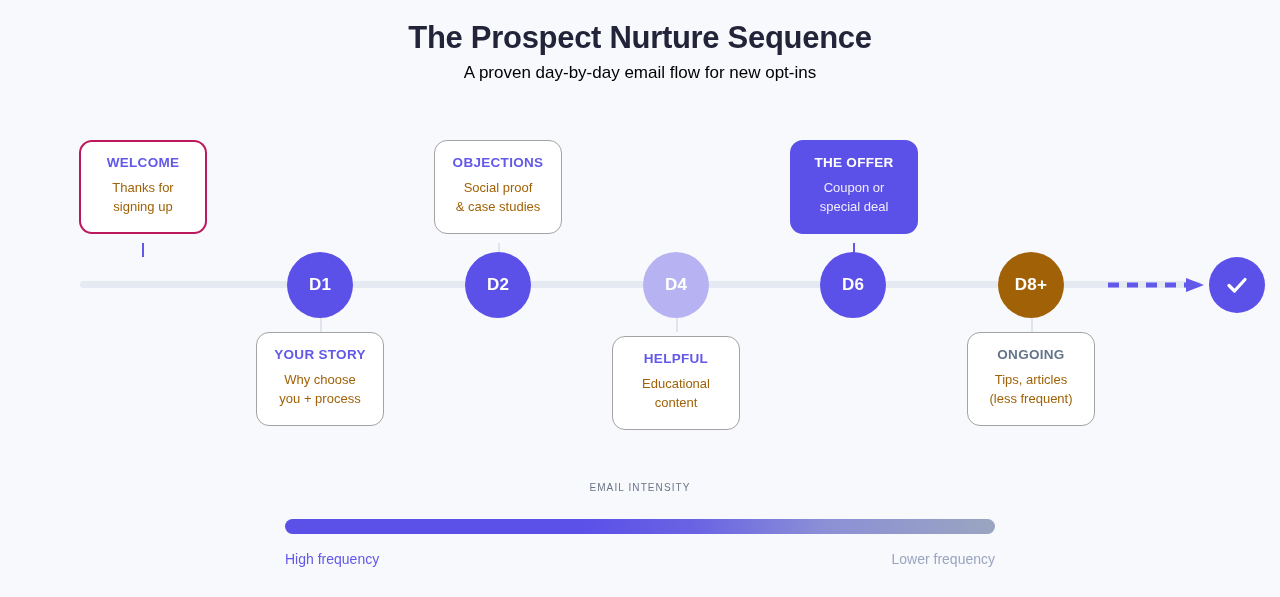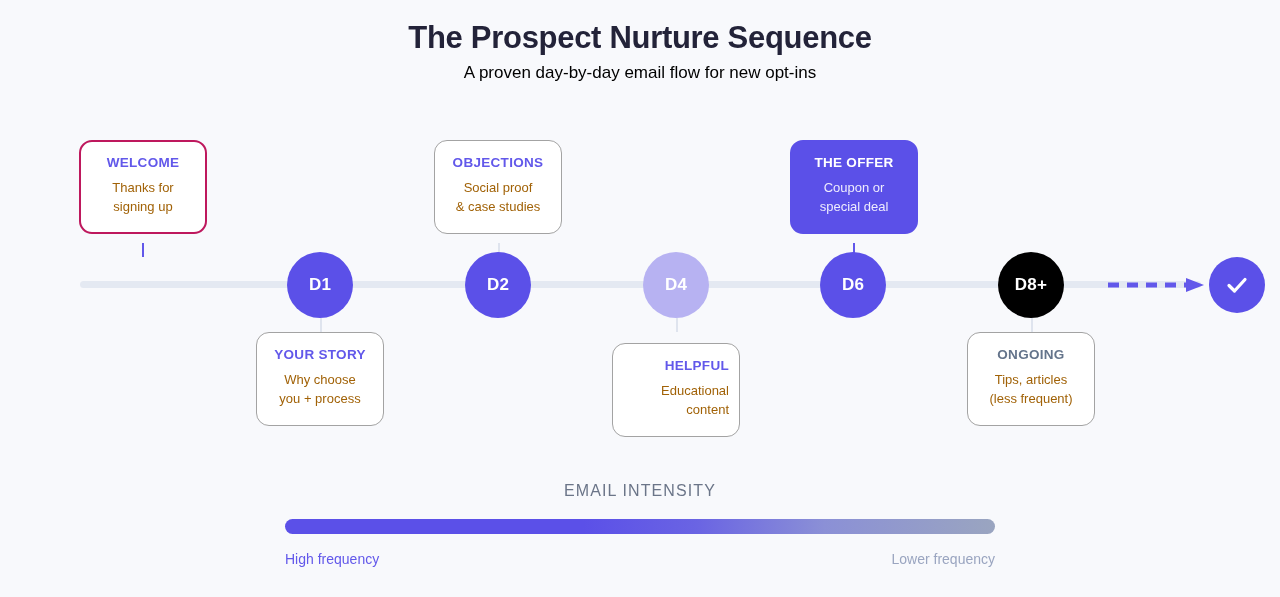--- a/index.html
+++ b/index.html
@@ -49,21 +49,21 @@
     width:66px; height:66px;
     border-radius:50%;
     display:flex; align-items:center; justify-content:center;
     color:#ffffff;
     font-size:17px; font-weight:bold;
     letter-spacing:0.2px;
     top:252px;
   }
   .node.solid   { background:#5b50e8; }
   .node.light   { background:#b7b2f2; }
-  .node.muted   { background:#000000; }
+  .node.muted   { background:#a16207; }
 
   .node-check {
     position:absolute;
     width:56px; height:56px;
     border-radius:50%;
     background:#5b50e8;
     top:257px; left:1209px;
     display:flex; align-items:center; justify-content:center;
   }
 
@@ -106,21 +106,21 @@
     font-size:13px; line-height:1.46;
     color:#a16207;
     white-space:pre-line;
   }
   .card.filled .card-body { color:#eeecfd; }
 
   
   .intensity-label {
     position:absolute; top:482px; left:0; width:1280px;
     text-align:center;
-    font-size:16px; letter-spacing:1.1px;
+    font-size:10px; letter-spacing:1.1px;
     color:#6b7588;
   }
   .gradient-bar {
     position:absolute;
     left:285px; top:519px;
     width:710px; height:15px;
     border-radius:8px;
     background:linear-gradient(90deg,#5b50e8 0%, #5b50e8 42%, #6a64e3 58%, #8b90d6 76%, #9aa5c0 100%);
   }
   .legend-left {
@@ -173,21 +173,21 @@
   </div>
   <div class="connector" style="left:498px; top:243px; height:14px;"></div>
   <div class="node solid" style="left:465px;">
     <span>D2</span>
   </div>
 
   <div class="node light" style="left:643px;align-items:center;">
     <span>D4</span>
   </div>
   <div class="connector" style="left:676px; top:318px; height:14px;"></div>
-  <div class="card" style="left:612px; top:343px;text-align:right;">
+  <div class="card" style="left:612px; top:336px;">
     <div class="card-title">HELPFUL</div>
     <div class="card-body">Educational
 content</div>
   </div>
 
   <div class="card filled" style="left:790px; top:140px;">
     <div class="card-title">THE OFFER</div>
     <div class="card-body">Coupon or
 special deal</div>
   </div>

